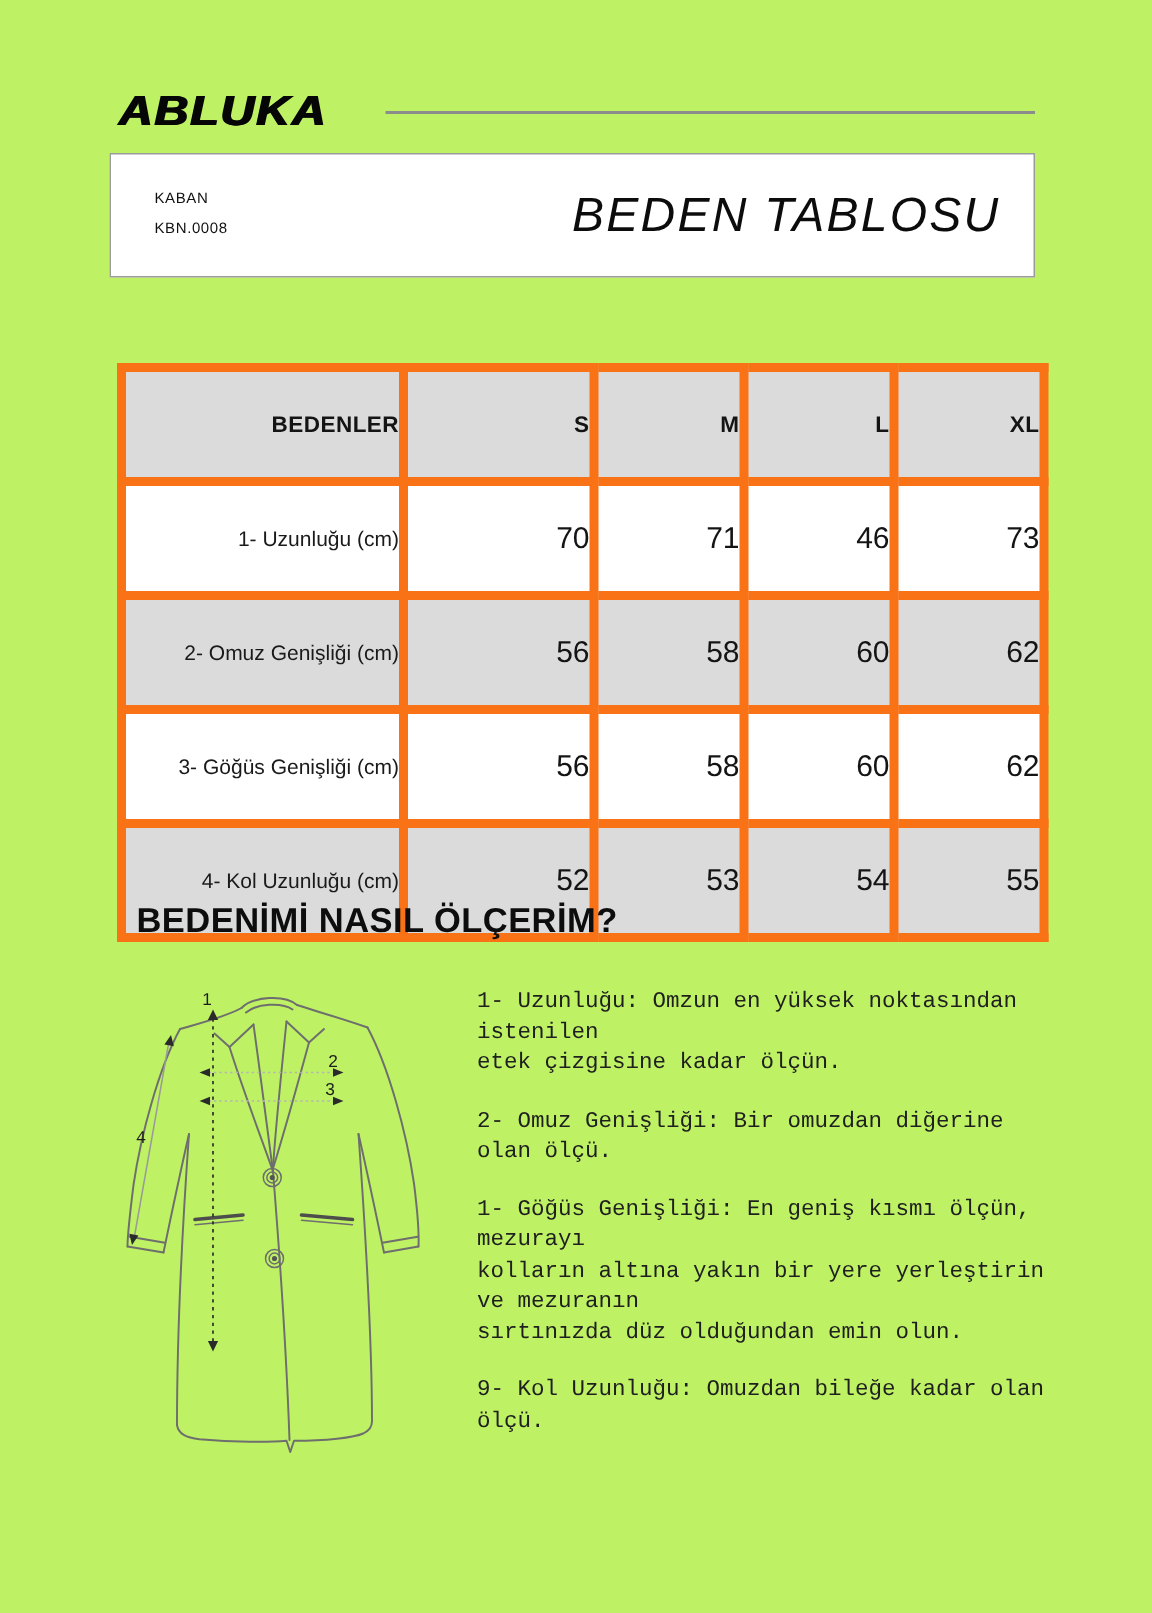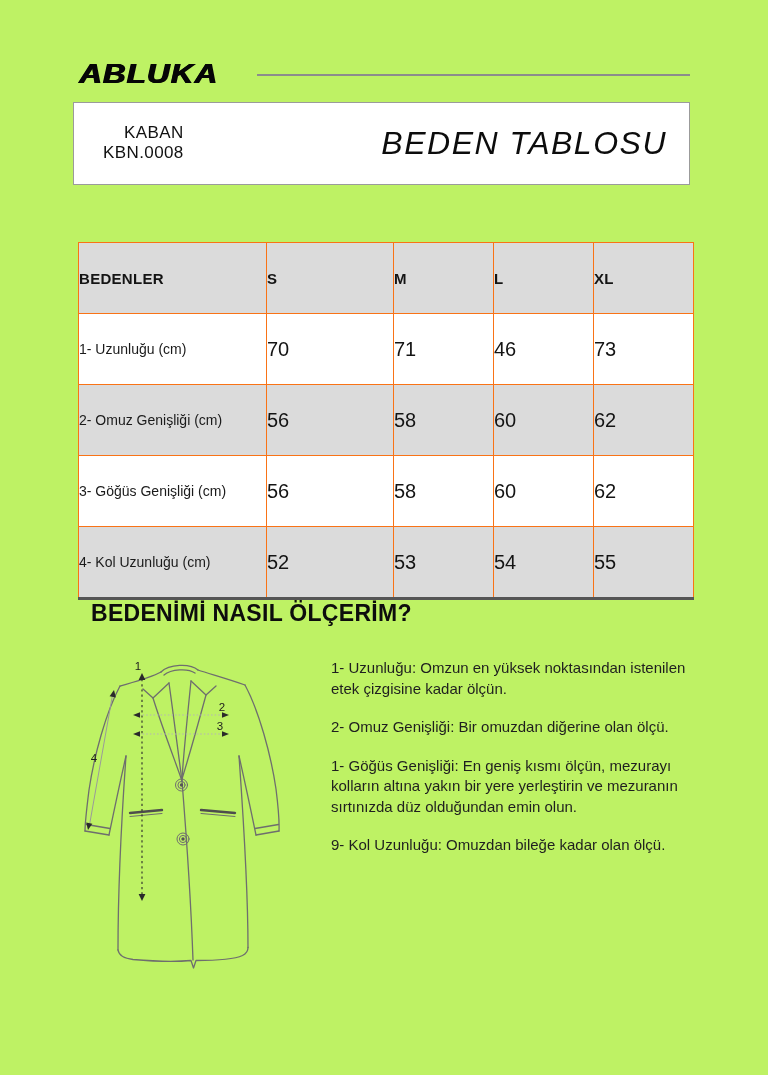--- a/index.html
+++ b/index.html
@@ -11,39 +11,39 @@
   .brand-logo{
     position:absolute;left:79px;top:57px;font-size:28px;line-height:34px;
     font-weight:700;font-style:italic;letter-spacing:1px;color:#060606;
     transform:scaleX(1.12);transform-origin:left center;
     text-shadow:0.8px 0 0 currentColor,-0.4px 0 0 currentColor;
     white-space:nowrap;
   }
   .header-rule{position:absolute;left:257px;top:74px;width:433px;height:2px;background:#8c8c8c;}
   
   .header-box{position:absolute;left:73px;top:102px;width:617px;height:83px;border:1px solid #9b9b9b;box-sizing:border-box;background:#fff;}
-  .product-info{position:absolute;left:29px;top:20px;font-size:17px;font-weight:500;line-height:20px;letter-spacing:0.4px;color:#111;text-align:right;}
+  .product-info{position:absolute;left:29px;top:20px;font-size:10px;font-weight:500;line-height:20px;letter-spacing:0.4px;color:#111;}
   .doc-title{position:absolute;right:22px;top:50%;transform:translateY(-52%);font-size:32px;font-weight:500;letter-spacing:1.5px;color:#0c0c0c;white-space:nowrap;font-style:italic;}
   
   table.size-table{
     position:absolute;left:78px;top:242px;width:615px;border-collapse:collapse;table-layout:fixed;
     border:1px solid #7d7d7d;border-bottom:3px solid #555;
   }
-  table.size-table td,table.size-table th{border:1px solid #f97316;text-align:left;vertical-align:middle;height:70px;padding:0;}
+  table.size-table td,table.size-table th{border:6px solid #f97316;text-align:right;vertical-align:middle;height:70px;padding:0;}
   table.size-table .gray{background:#dbdbdb;}
   table.size-table .white{background:#ffffff;}
   th.col-head{font-size:15px;font-weight:700;letter-spacing:0.3px;color:#141414;}
   td.row-label{font-size:14px;font-weight:400;color:#1a1a1a;}
   td.size-val{font-size:20px;font-weight:400;color:#141414;}
   
   .guide-heading{position:absolute;left:79px;top:588px;margin:12px;font-size:23px;font-weight:700;letter-spacing:0.3px;color:#0d0d0d;white-space:nowrap;}
   .coat-svg{position:absolute;left:30px;top:648px;width:270px;height:330px;}
   .coat-svg text{font-family:"Liberation Sans","DejaVu Sans",sans-serif;font-size:11.5px;font-weight:500;fill:#1d1d1d;}
   .instructions{position:absolute;left:314px;top:658px;width:392px;font-size:15px;line-height:20.5px;color:#1f1f1f;}
-  .instructions p{margin:0 0 18px 17px;white-space:pre-line;}
+  .instructions p{margin:0 0 18px 4px;white-space:pre-line;font-family:Liberation Mono, monospace;}
 </style>
 </head>
 <body>
 
 <div class="page">
 
   <div class="brand-logo">ABLUKA</div>
   <div class="header-rule"></div>
 
   <div class="header-box">

